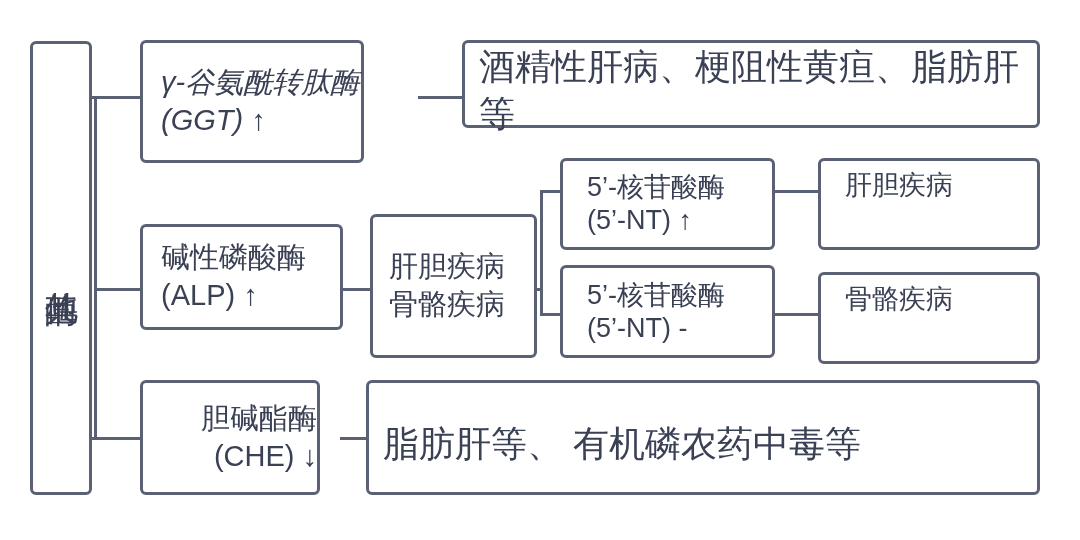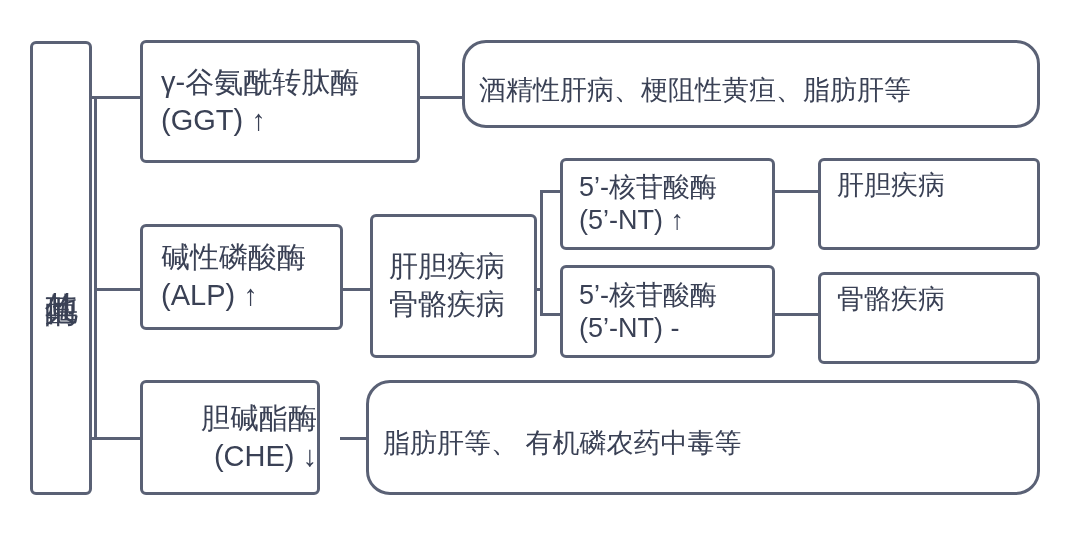--- a/index.html
+++ b/index.html
@@ -32,22 +32,22 @@
     justify-content:center;
     writing-mode:vertical-rl;
     text-orientation:upright;
     letter-spacing:2px;
     font-size:33px;
     padding:0;
   }
 
   .node.lvl1{font-size:29px;padding:0 0 0 18px;}
   .node.lvl1.ctr{padding:0 0 0 16px;}
-  .node.wide{font-size:27px;padding:13px 0 0 14px;border-radius:24px;}
-  .node.small{font-size:27px;padding:0 0 0 16px;line-height:1.22;}
+  .node.wide{font-size:36px;padding:13px 0 0 14px;}
+  .node.small{font-size:27px;padding:0 0 0 24px;line-height:1.22;}
   .node.top{justify-content:flex-start;padding-top:8px;}
 
   
   .hline{position:absolute;height:3px;background:#5a6175;z-index:1;}
   .vline{position:absolute;width:3px;background:#5a6175;z-index:1;}
 </style>
 </head>
 <body>
 
 <div id="diagram">
@@ -71,21 +71,21 @@
 
   <div class="hline" style="left:773px;top:190px;width:46px;"></div>
   <div class="hline" style="left:773px;top:313px;width:46px;"></div>
 
   <div class="hline" style="left:340px;top:437px;width:28px;"></div>
 
   <div class="node root" style="left:30px;top:41px;width:62px;height:454px;">
     <span>其他酶</span>
   </div>
 
-  <div class="node lvl1" style="left:140px;top:40px;width:280px;height:123px;">
+  <div class="node lvl1" style="left:140px;top:40px;width:224px;height:123px;font-style:italic;">
     <span>γ-谷氨酰转肽酶
 (GGT) ↑</span>
   </div>
 
   <div class="node wide" style="left:462px;top:40px;width:578px;height:88px;">
     <span>酒精性肝病、梗阻性黄疸、脂肪肝等</span>
   </div>
 
   <div class="node lvl1" style="left:140px;top:224px;width:203px;height:106px;">
     <span>碱性磷酸酶

